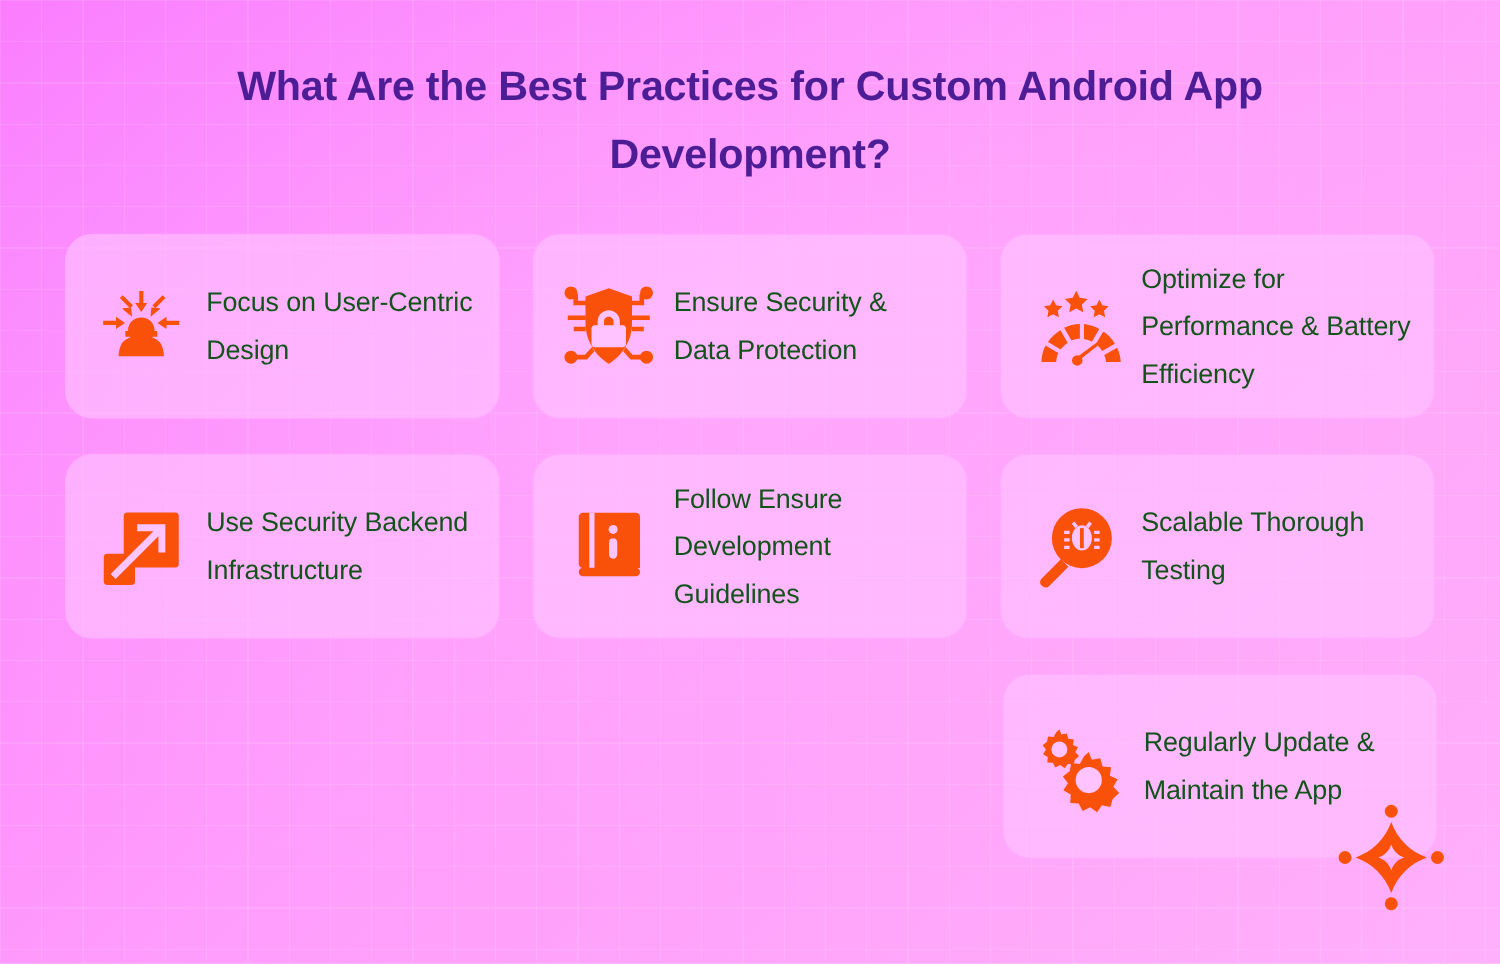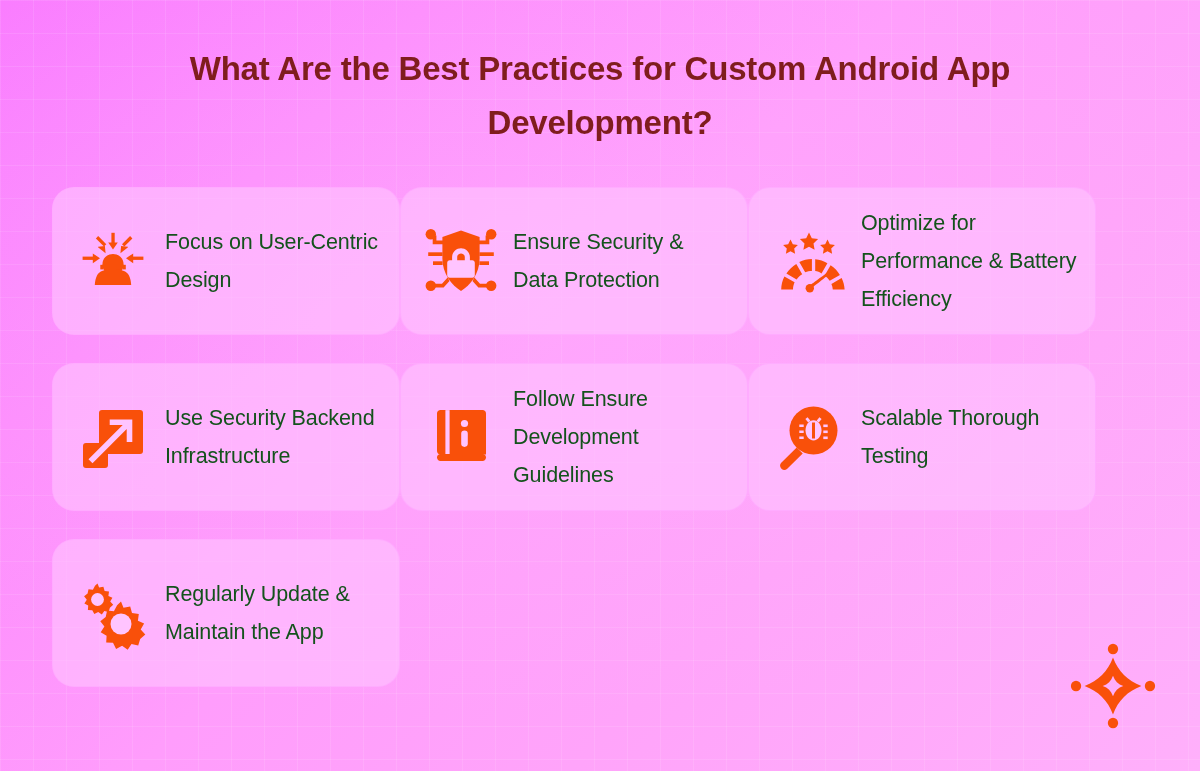--- a/index.html
+++ b/index.html
@@ -23,35 +23,35 @@
   }
   #vignette {
     position:absolute; inset:0;
     background: radial-gradient(ellipse 120% 95% at 42% 38%, rgba(255,190,255,0.30) 0%, rgba(255,150,250,0.0) 58%);
     pointer-events:none;
   }
 
   #page-title {
     position:absolute; left:0; right:0; top:42px;
     text-align:center;
-    color:#7f1d1d;
+    color:#4c1d95;
     font-size:33px;
     font-weight:bold;
     line-height:54px;
     letter-spacing:-0.2px;
     padding:0 110px;
   }
 
   #card-grid {
     position:absolute;
     left:52px; top:187px;
     width:1098px;
   }
-  .grid-row { display:flex; margin-bottom:28px; }
-  .grid-row.row-last { justify-content:flex-start; }
+  .grid-row { display:flex; gap:26px; margin-bottom:28px; }
+  .grid-row.row-last { justify-content:flex-end; }
 
   .card {
     width:348px;
     min-height:144px;
     background:rgba(255,196,255,0.62);
     border:1px solid rgba(255,170,255,0.85);
     border-radius:22px;
     display:flex;
     align-items:center;
     gap:12px;

